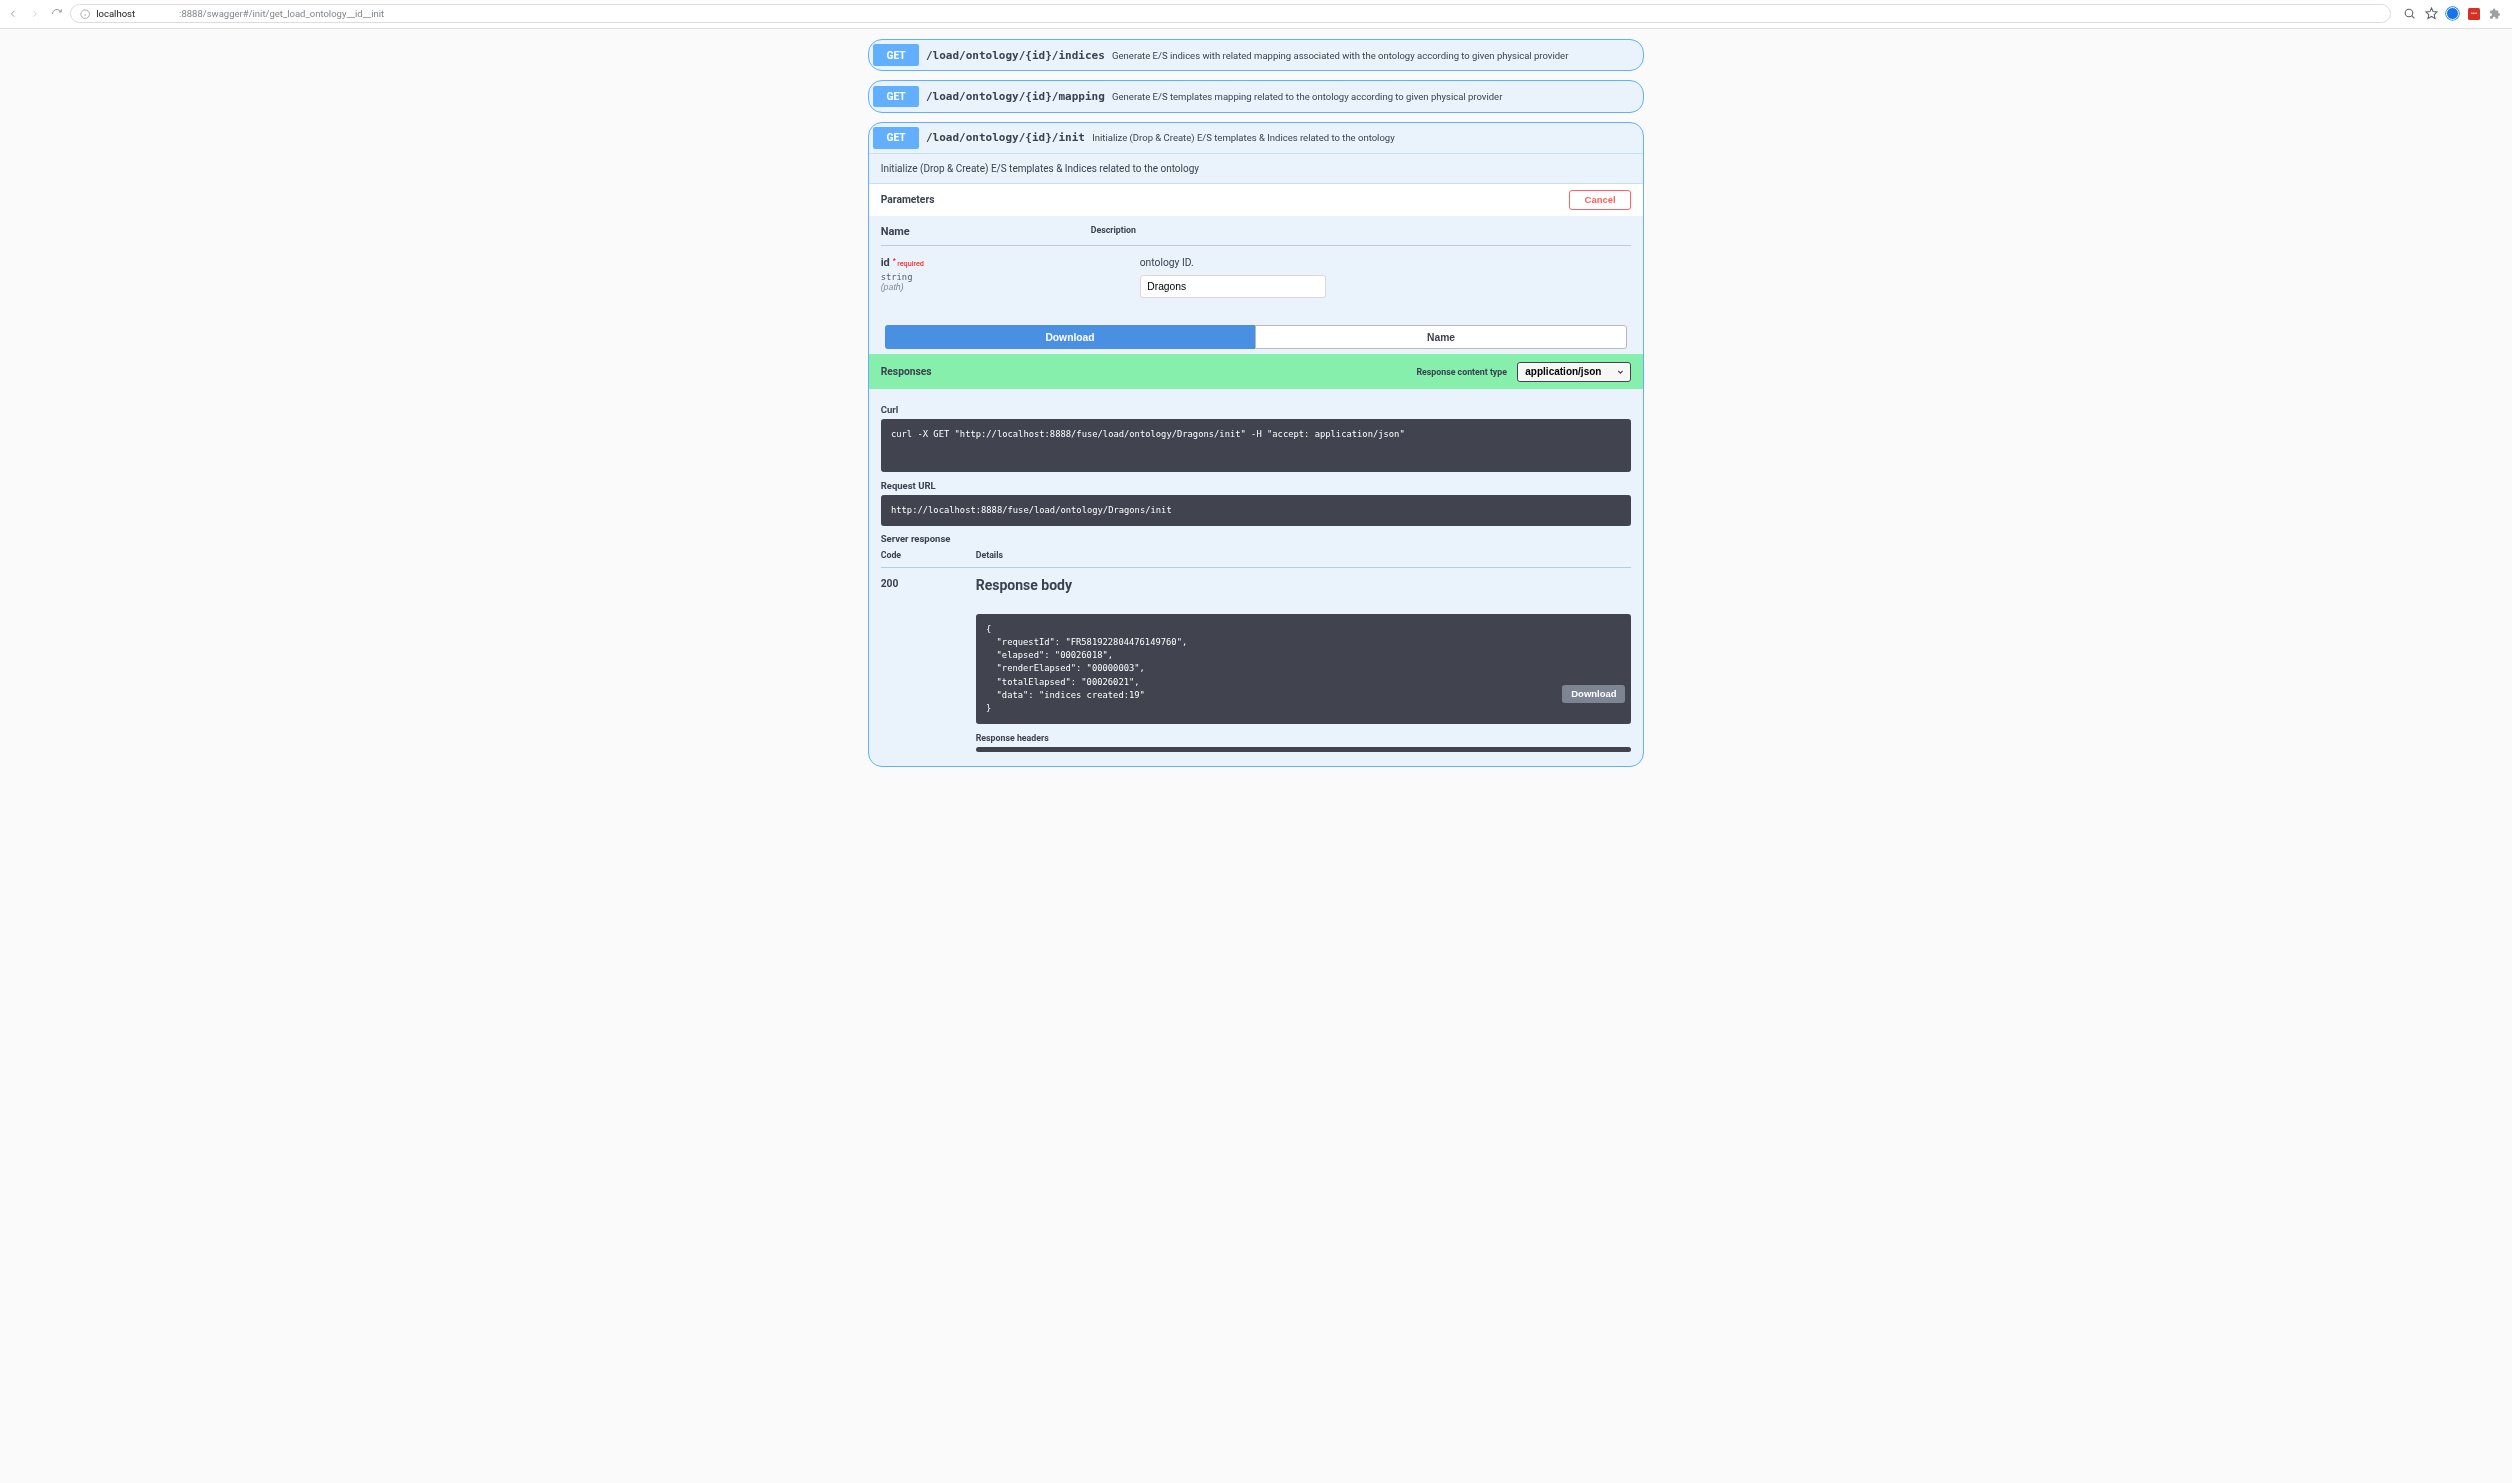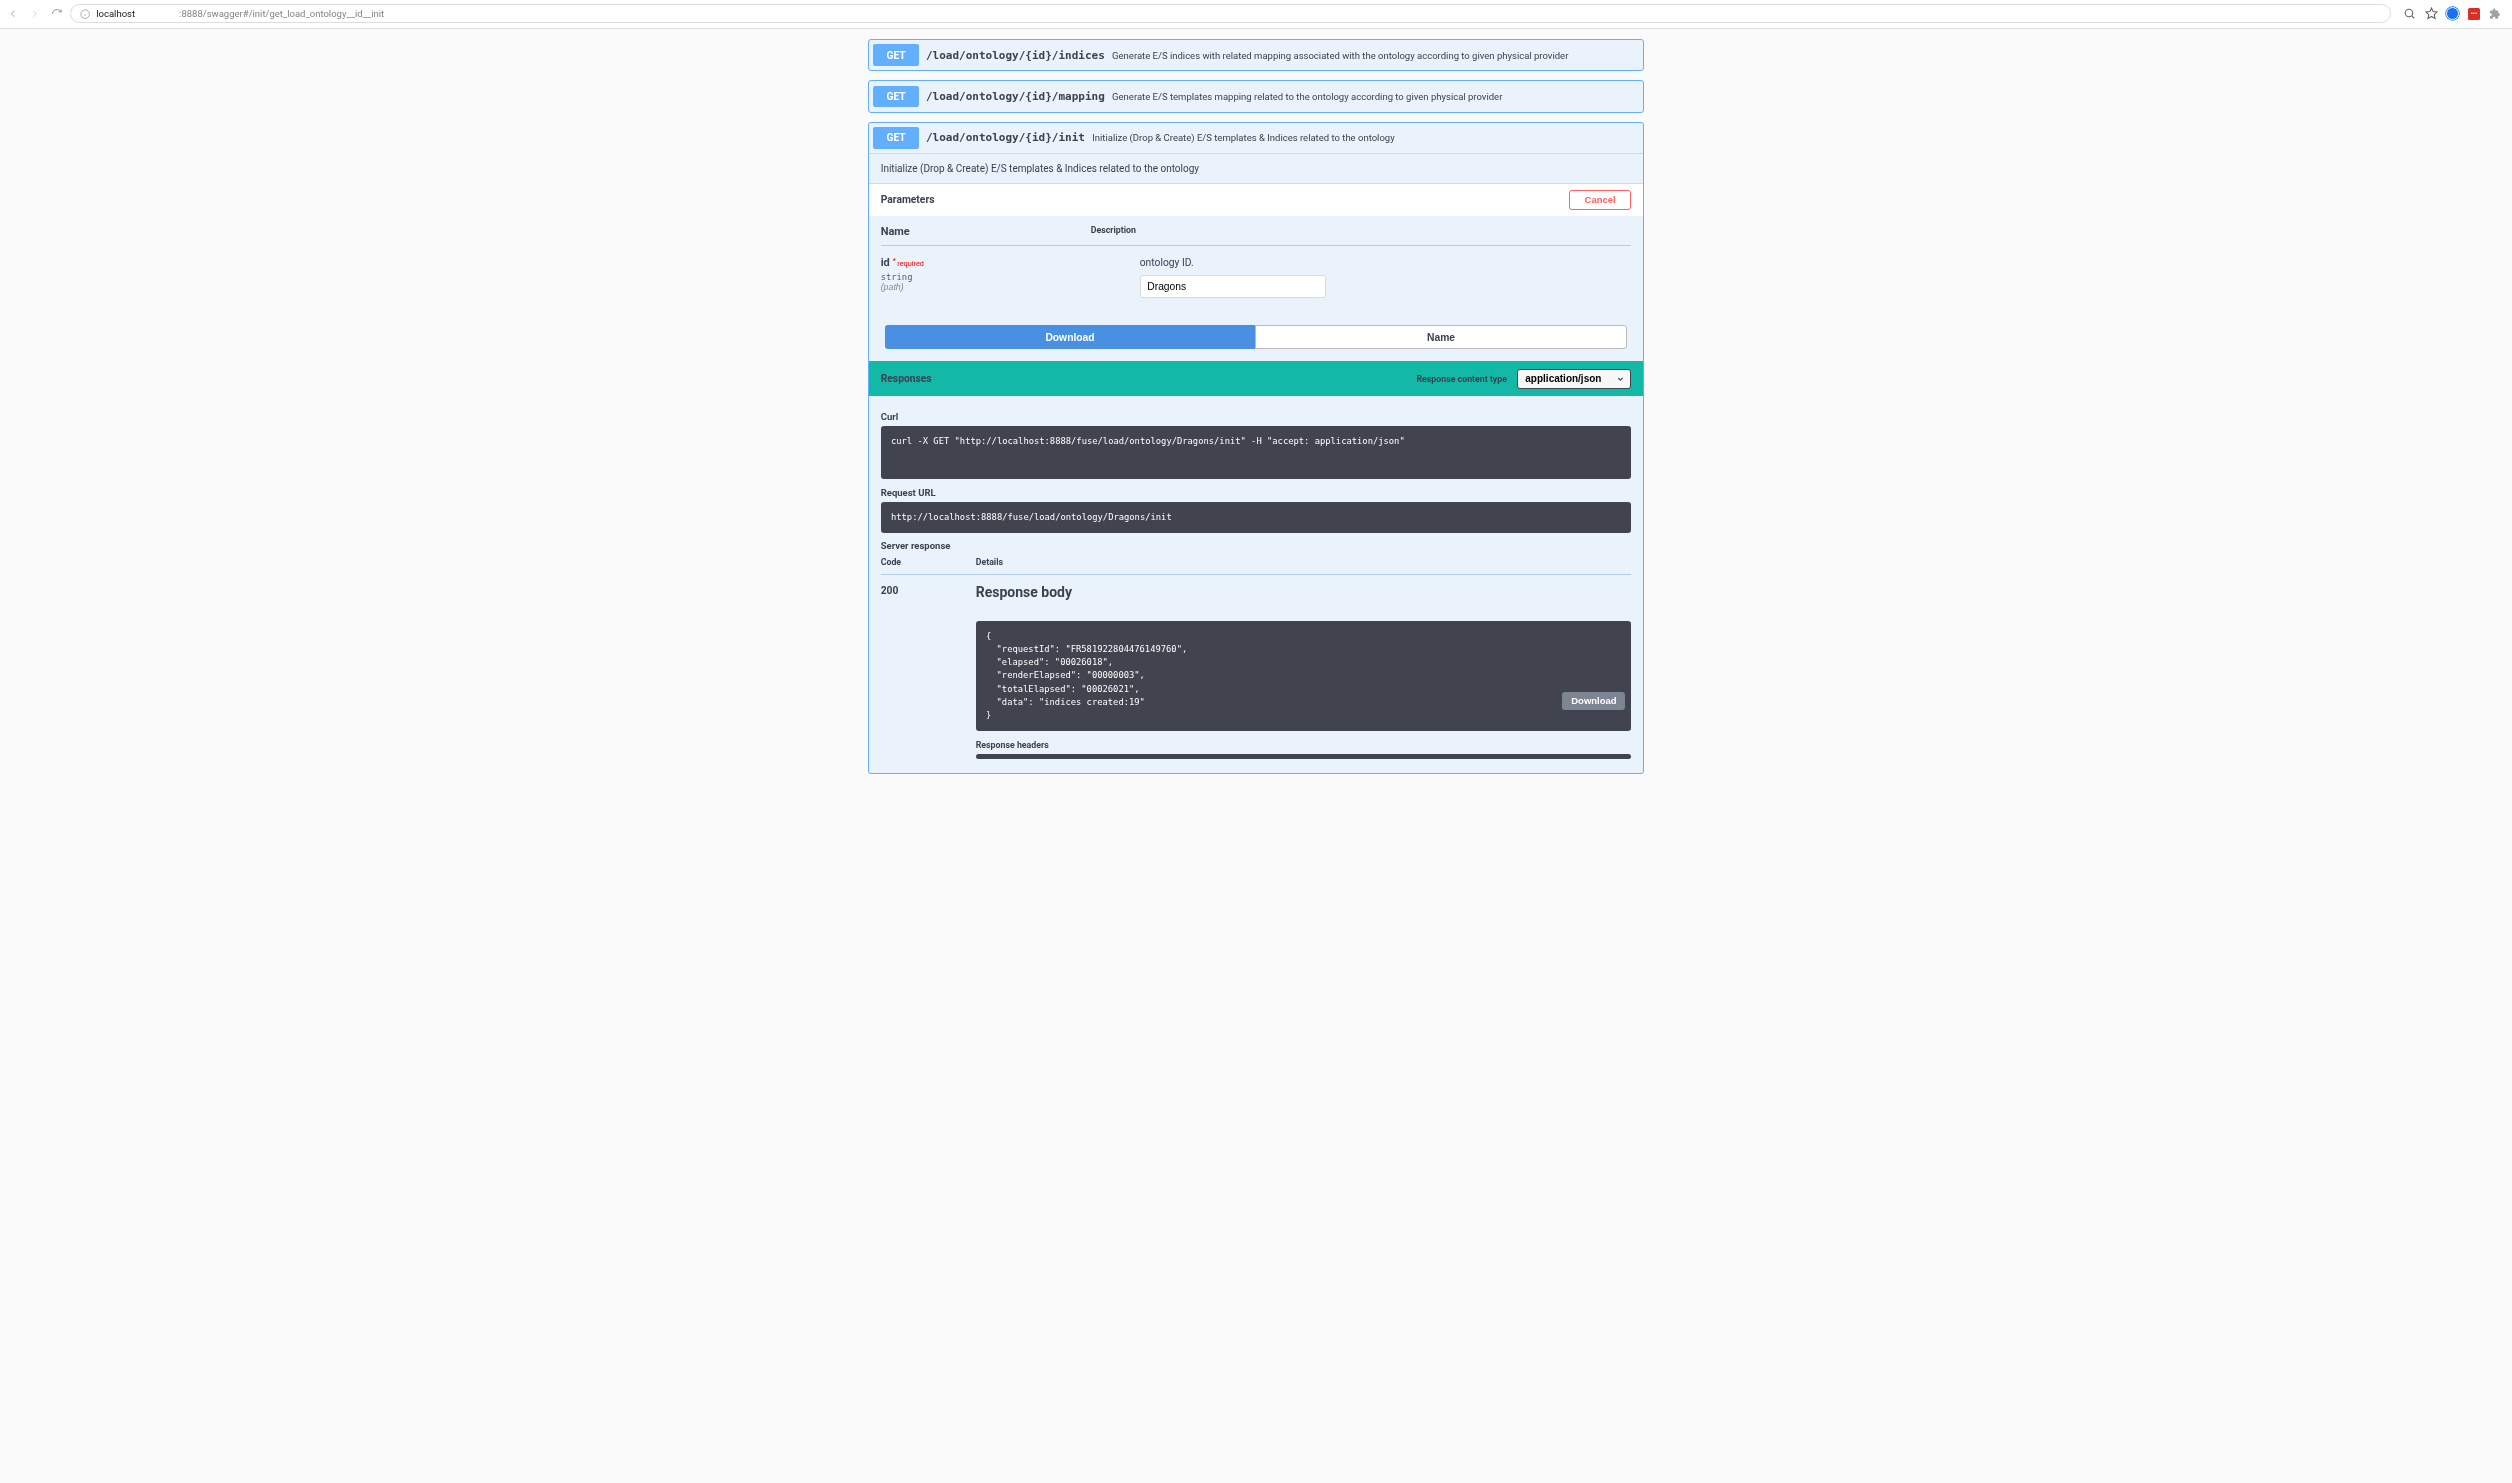--- a/index.html
+++ b/index.html
@@ -40,21 +40,21 @@
     .circle-blue { width: 13px; height: 13px; background: #1a73e8; border-radius: 50%; border: 1.5px solid #fff; box-shadow: 0 0 0 0.7px #1a73e8; }
     .square-red { width: 11.7px; height: 11.7px; background: #d93025; border-radius: 1.5px; color: #fff; font-size: 6.6px; display: flex; align-items: center; justify-content: center; }
     .puzzle { width: 11.7px; height: 11.7px; opacity: 0.6; }
     .content {
       max-width: 776px;
       margin: 0 auto;
       padding: 10.3px 0 29px;
     }
     .endpoint {
       border: 0.7px solid #61affe;
-      border-radius: 3px;
+      border-radius: 14px;
       margin-bottom: 8.8px;
       background: #eaf3fb;
     }
     .endpoint-header {
       display: flex;
       align-items: center;
       padding: 4.4px;
       gap: 7.3px;
       cursor: pointer;
     }
@@ -160,22 +160,22 @@
       font-weight: 700;
       font-size: 10.3px;
       border-radius: 0 2.9px 2.9px 0;
       cursor: pointer;
     }
     .responses-bar {
       display: flex;
       justify-content: space-between;
       align-items: center;
       padding: 7.3px 11.7px;
-      background: #14b8a6;
-      margin-top: 9px;
+      background: #86efac;
+      margin-top: 2px;
     }
     .content-type-wrap { display: flex; align-items: center; gap: 10px;}
     .ct-label { font-weight: 700; font-size: 8.8px;}
     .ct-select {
       border: 1.5px solid #41444e;
       border-radius: 2.9px;
       padding: 3.7px 28px 3.7px 7.3px;
       font-size: 10px;
       font-weight: 700;
       background: #f7f7f7;

